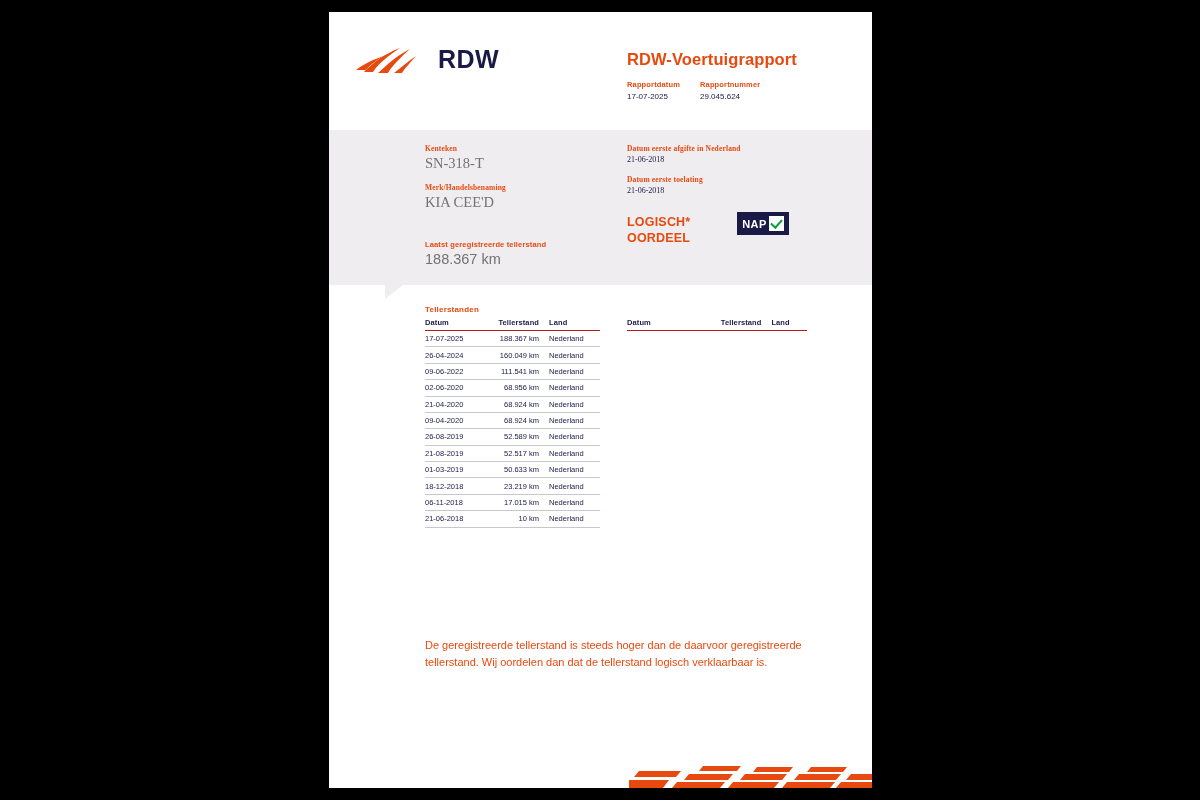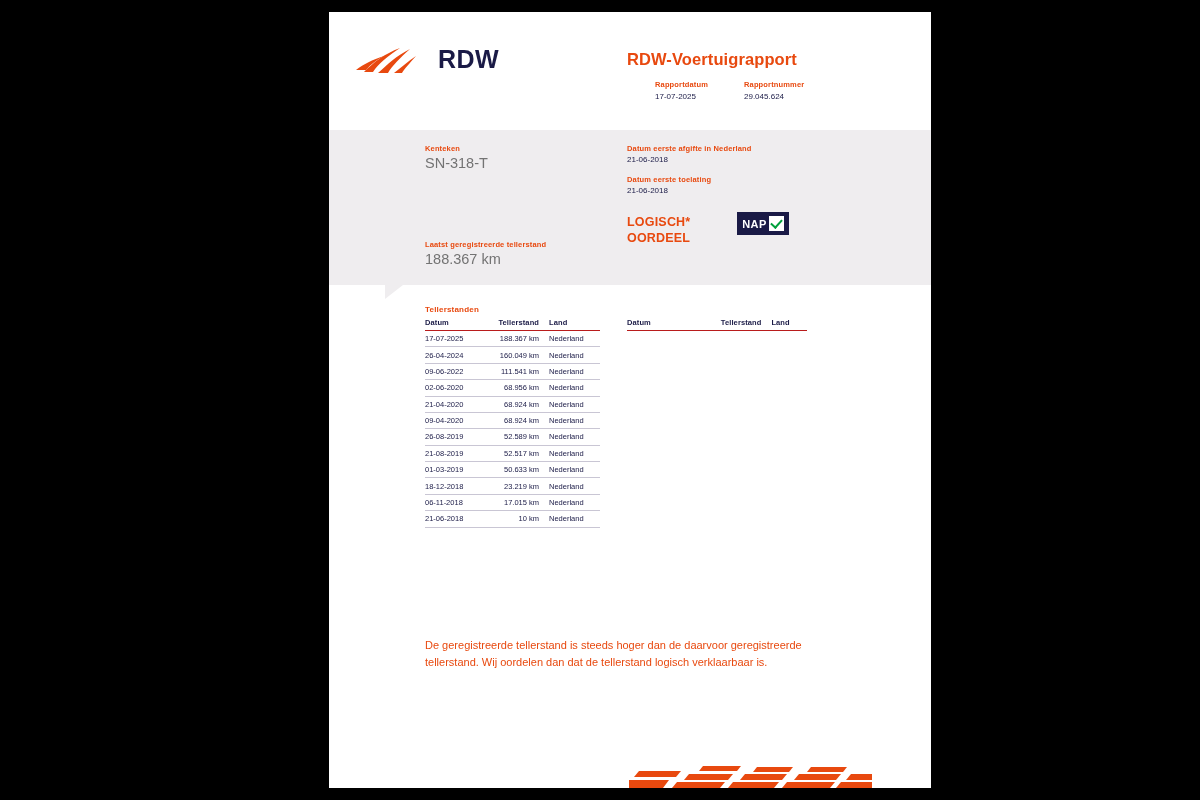--- a/index.html
+++ b/index.html
@@ -6,21 +6,21 @@
   html, body {
     margin: 0; padding: 0;
     width: 1200px; height: 800px;
     background: #000000;
     font-family: "Liberation Sans", sans-serif;
     overflow: hidden;
   }
   .page {
     position: absolute;
     left: 329px; top: 12px;
-    width: 602px; height: 776px;
+    width: 543px; height: 776px;
     background: #ffffff;
     overflow: hidden;
   }
 
   
   .header {
     position: absolute; left: 0; top: 0; width: 100%; height: 110px;
   }
   .logo-wrap {
     position: absolute; left: 25px; top: 28px;
@@ -33,27 +33,27 @@
   }
   .report-title {
     position: absolute; left: 298px; top: 38px;
     font-size: 16.5px; font-weight: bold; color: #e8490f;
     letter-spacing: 0.1px;
   }
   .meta-row {
     position: absolute; left: 298px; top: 68px;
     display: flex; gap: 10px;
   }
-  .meta-block { min-width: 60px; margin-left: 28px; }
+  .meta-block { min-width: 60px; }
   .meta-label {
     font-size: 7.5px; font-weight: bold; color: #e8490f;
     letter-spacing: 0.15px; margin-bottom: 3px;
   }
   .meta-value { font-size: 8px; color: #1a1a46; }
-  .meta-block.num { margin-left: 19px; }
+  .meta-block.num { margin-left: 3px; }
 
   
   .panel {
     position: absolute; left: 0; top: 118px; width: 100%; height: 155px;
     background: #efedef;
   }
   .panel-notch {
     position: absolute; left: 0; bottom: -14px; width: 56px; height: 14px;
     background: #ffffff;
   }
@@ -66,21 +66,21 @@
     font-size: 7.5px; font-weight: bold; color: #e8490f;
     letter-spacing: 0.15px;
   }
   .fld-value-big {
     font-size: 14.5px; color: #737373; margin-top: 2px;
   }
   .fld-value-sm { font-size: 8px; color: #1a1a46; margin-top: 2px; }
 
   .col-left { position: absolute; left: 96px; top: 14px; width: 190px; }
   .col-right { position: absolute; left: 298px; top: 14px; width: 210px; }
-  .grp { margin-bottom: 11px; }
+  .grp { margin-bottom: 11px; font-family: Liberation Serif, serif; }
   .grp-mileage { position: absolute; left: 96px; top: 110px; }
 
   .verdict {
     position: absolute; left: 298px; top: 85px;
     font-size: 12.5px; font-weight: bold; color: #e8490f;
     line-height: 1.25; letter-spacing: 0.2px;
   }
   .nap-badge {
     position: absolute; left: 408px; top: 82px;
     width: 52px; height: 23px; background: #1a1a46;
@@ -176,20 +176,24 @@
     </div>
   </div>
 
   <div class="panel">
     <div class="panel-notch"></div>
 
     <div class="col-left">
       <div class="grp">
         <div class="fld-label">Kenteken</div>
         <div class="fld-value-big">SN-318-T</div>
+      </div>
+      <div class="grp">
+        <div class="fld-label">Merk/Handelsbenaming</div>
+        <div class="fld-value-big">KIA CEE'D</div>
       </div>
     </div>
 
     <div class="grp-mileage">
       <div class="fld-label">Laatst geregistreerde tellerstand</div>
       <div class="fld-value-big">188.367 km</div>
     </div>
 
     <div class="col-right">
       <div class="grp">

